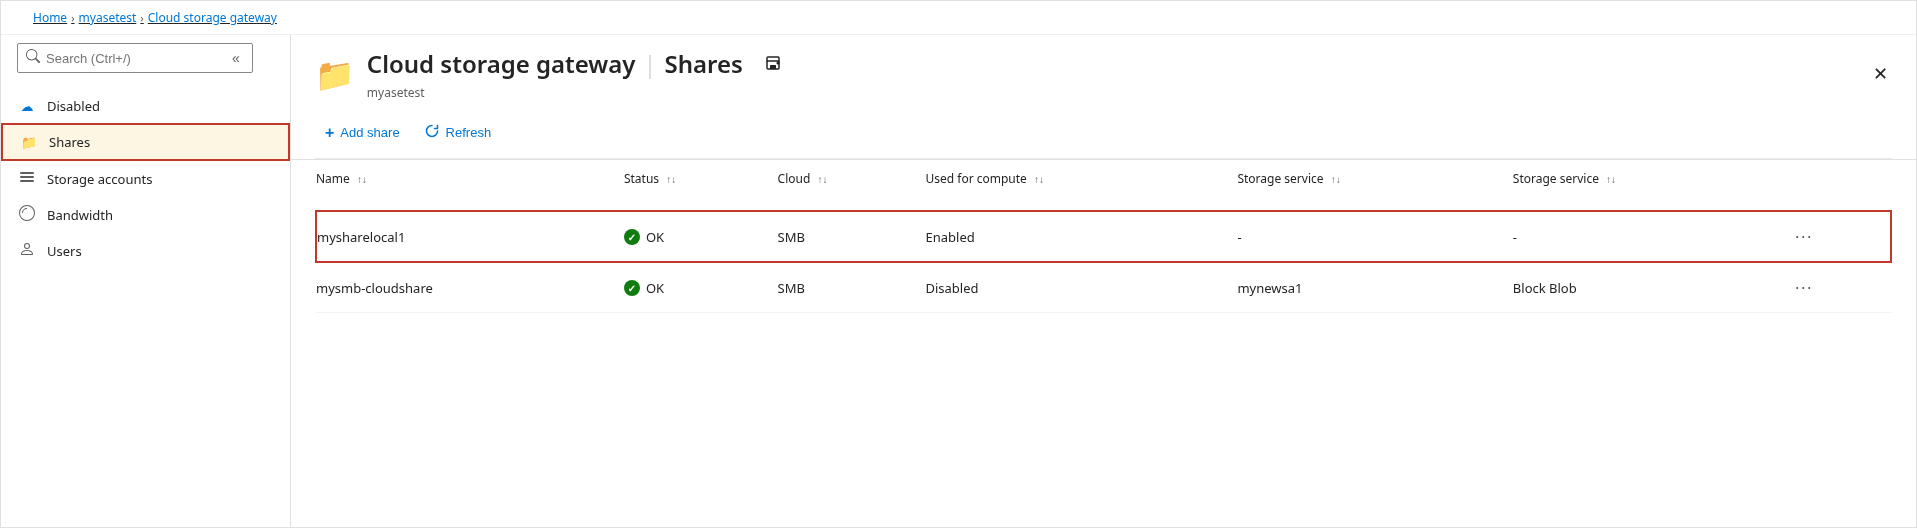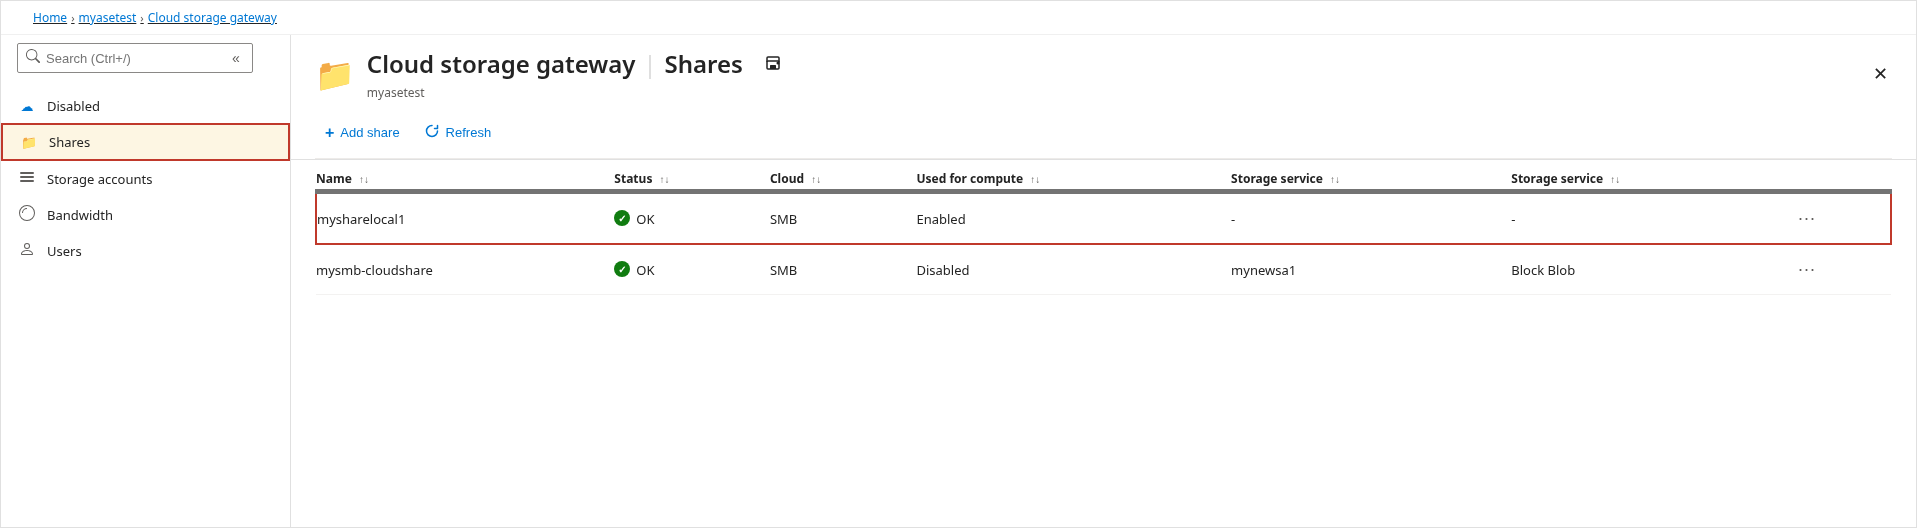--- a/index.html
+++ b/index.html
@@ -178,40 +178,40 @@
       overflow: auto;
     }
 
     
     .data-table {
       width: 100%;
       border-collapse: collapse;
     }
     .data-table th {
       text-align: left;
-      padding: 10px 12px 2px 0;
+      padding: 10px 12px 23px 0;
       font-size: 12px;
-      font-weight: 700;
-      color: #242424;
-      border-bottom: 5px solid #737373;
+      font-weight: 400;
+      color: #242424;
+      border-bottom: 1px solid #737373;
       white-space: nowrap;
     }
     .sort-icon { color: #605e5c; font-size: 10px; margin-left: 4px; }
     .data-table td {
       padding: 12px 12px 12px 0;
       border-bottom: 1px solid #f3f2f1;
       font-size: 13px;
       color: #242424;
       white-space: nowrap;
       margin-top: 35px;
     }
 
     .status-ok {
       display: flex;
-      align-items: flex-start;
+      align-items: center;
       gap: 6px;
       color: #242424;
     }
     .status-dot {
       width: 16px;
       height: 16px;
       border-radius: 50%;
       background: #107c10;
       display: flex;
       align-items: center;

